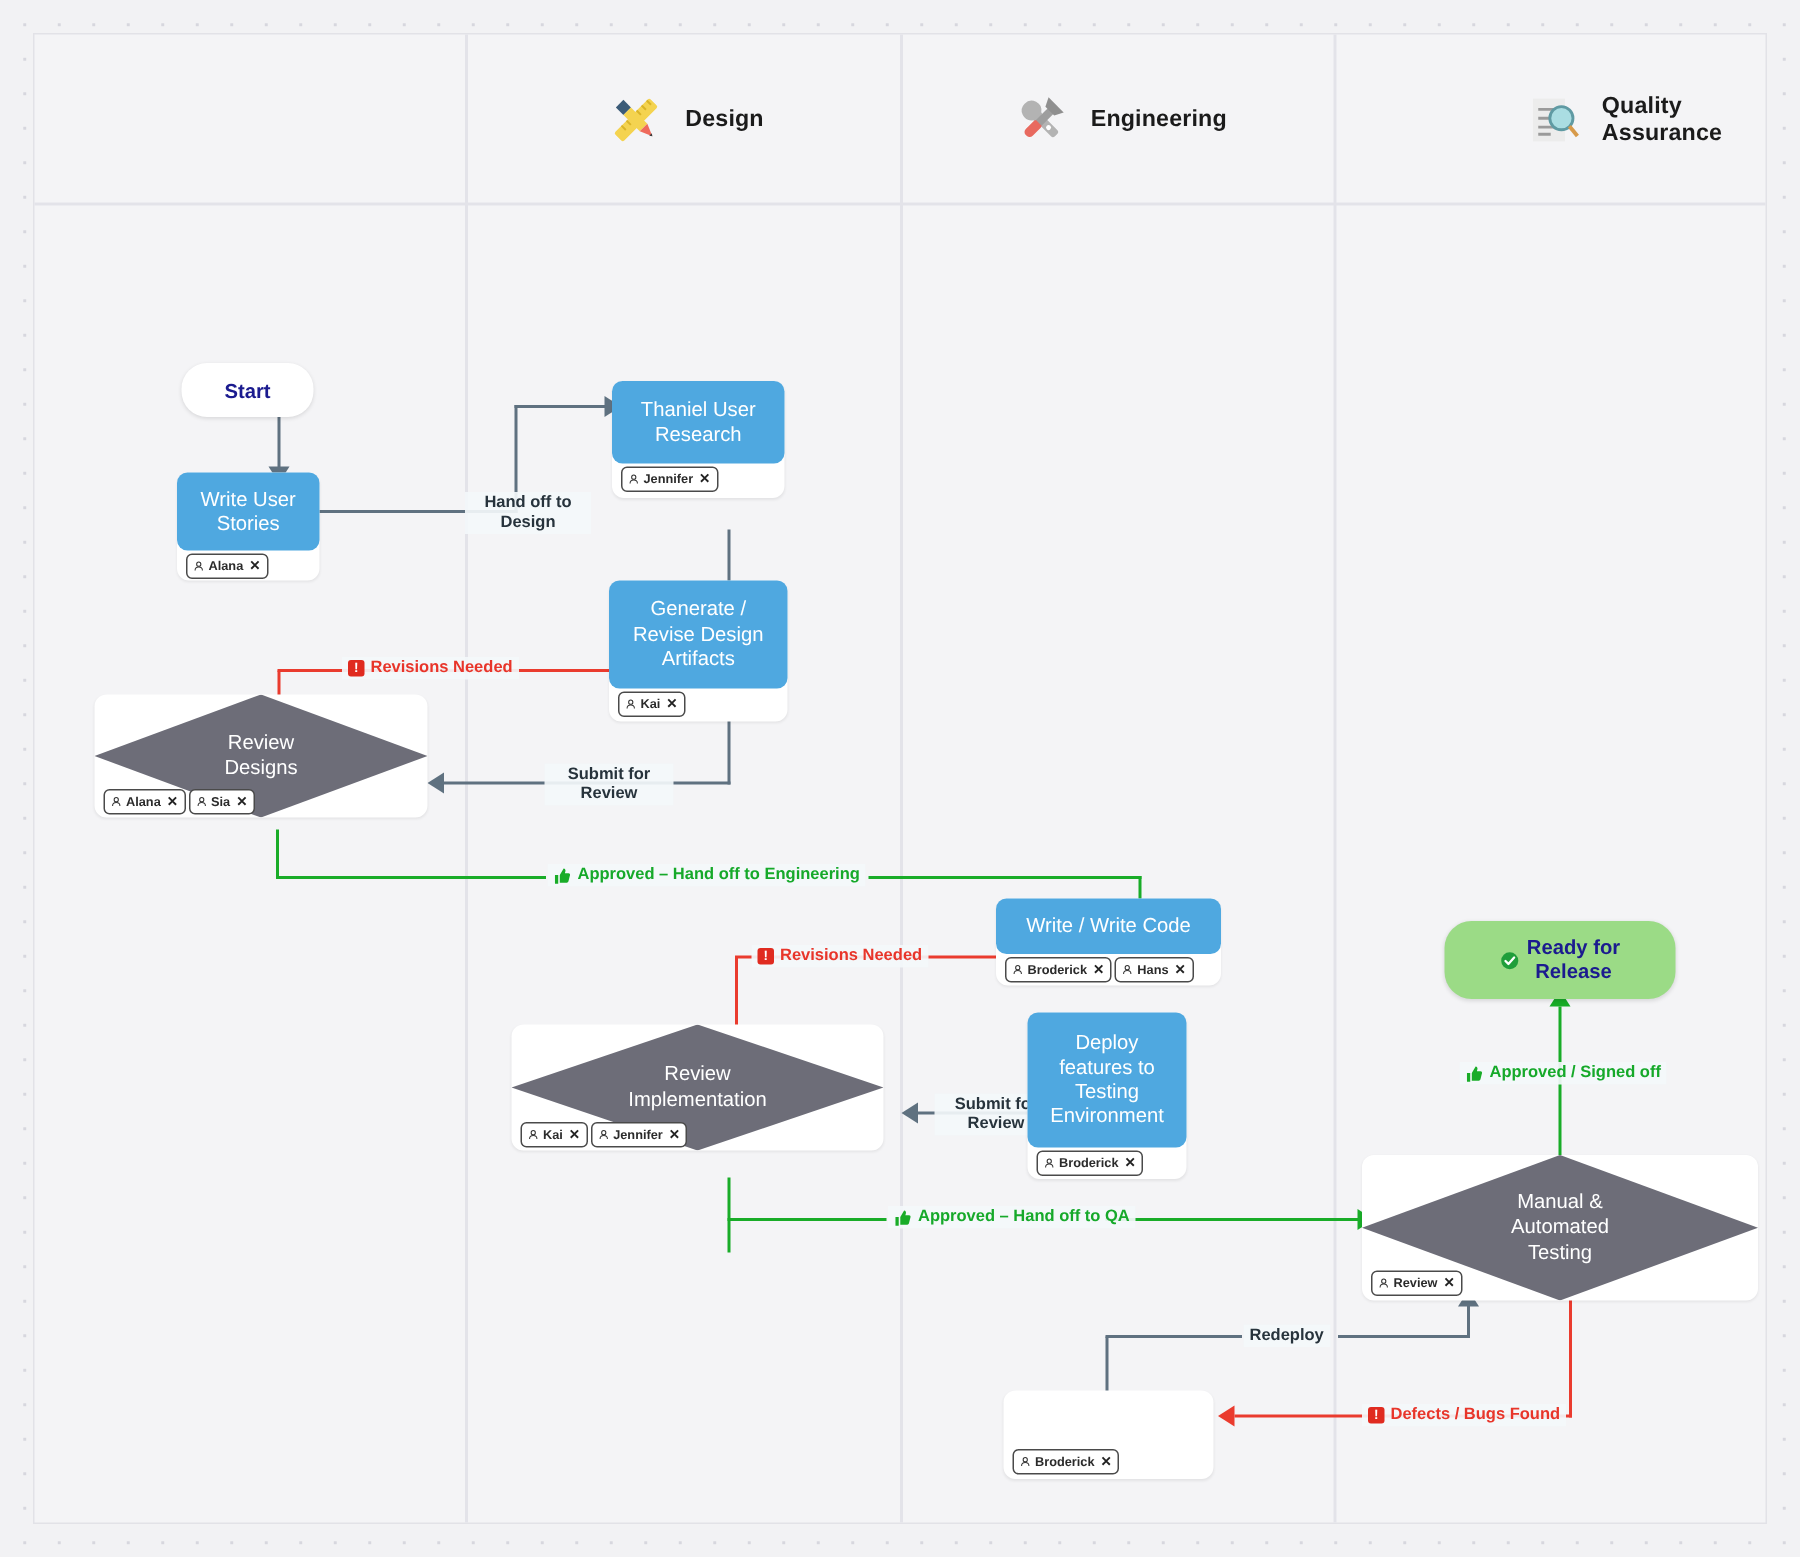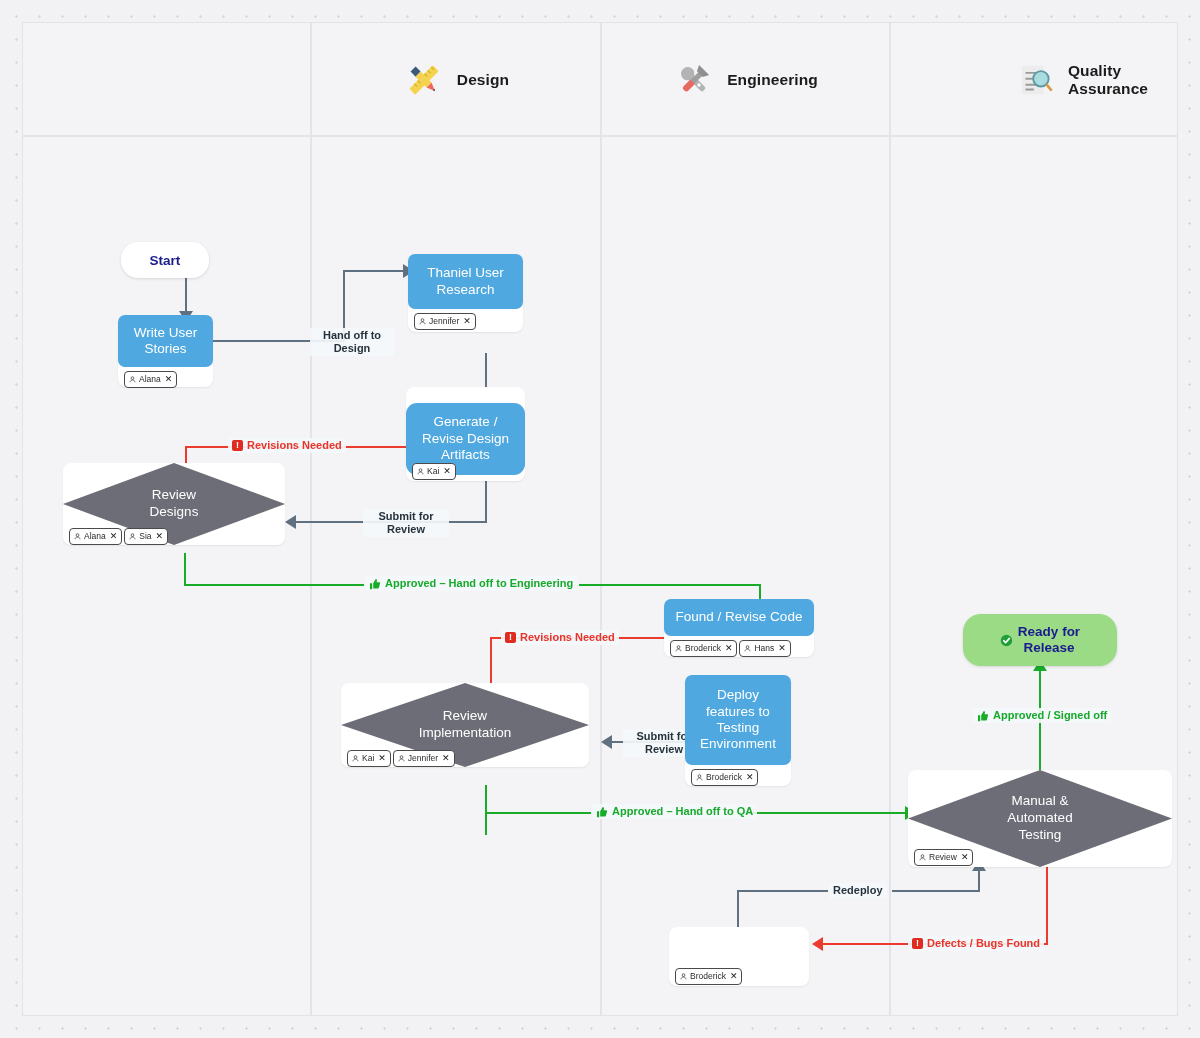--- a/index.html
+++ b/index.html
@@ -94,23 +94,24 @@
   .diamond .dshape{
     position:absolute;inset:0;
     background:#6d6d78;
     clip-path:polygon(50% 0,100% 50%,50% 100%,0 50%);
   }
   .diamond .dtxt{position:relative;z-index:2;}
 
   
   .tags{
     position:absolute;
-    display:flex;align-items:flex-end;gap:2px;
+    display:flex;align-items:flex-start;gap:2px;
     padding-left:6px;
     height:19px;
+    font-weight:bold;
   }
   .tag{
     display:inline-flex;align-items:center;gap:3px;
     border:1px solid #4a4a4a;
     border-radius:4px;
     background:#fff;
     height:15px;
     padding:0 4px;
     font-size:8.5px;
     color:#2b2b2b;
@@ -371,21 +372,21 @@
         <svg class="pico" viewBox="0 0 10 10">
             <circle cx="5" cy="3" r="2" fill="none" stroke="#333" stroke-width="1"></circle>
             <path d="M1.5 9c0-2 1.6-3.2 3.5-3.2S8.5 7 8.5 9" fill="none" stroke="#333" stroke-width="1"></path>
           </svg>
         <span>Jennifer</span>
         <span class="xg">✕</span>
       </span>
     </div>
 
     <div class="node-shell" style="left:383px;top:364px;width:119px;height:94px;"></div>
-    <div class="proc" style="left:383px;top:380px;width:119px;height:72px;border-radius:11px;">
+    <div class="proc" style="left:383px;top:364px;width:119px;height:72px;">
       <span style="white-space:pre-line">Generate /
 Revise Design
 Artifacts</span>
     </div>
     <div class="tags" style="left:383px;top:438px;">
       <span class="tag">
         <svg class="pico" viewBox="0 0 10 10">
             <circle cx="5" cy="3" r="2" fill="none" stroke="#333" stroke-width="1"></circle>
             <path d="M1.5 9c0-2 1.6-3.2 3.5-3.2S8.5 7 8.5 9" fill="none" stroke="#333" stroke-width="1"></path>
           </svg>
@@ -414,21 +415,21 @@
             <circle cx="5" cy="3" r="2" fill="none" stroke="#333" stroke-width="1"></circle>
             <path d="M1.5 9c0-2 1.6-3.2 3.5-3.2S8.5 7 8.5 9" fill="none" stroke="#333" stroke-width="1"></path>
           </svg>
         <span>Jennifer</span>
         <span class="xg">✕</span>
       </span>
     </div>
 
     <div class="node-shell" style="left:641px;top:576px;width:150px;height:58px;"></div>
     <div class="proc" style="left:641px;top:576px;width:150px;height:37px;">
-      <span>Found / Revise Code</span>
+      <span>Write / Write Code</span>
     </div>
     <div class="tags" style="left:641px;top:615px;">
       <span class="tag">
         <svg class="pico" viewBox="0 0 10 10">
             <circle cx="5" cy="3" r="2" fill="none" stroke="#333" stroke-width="1"></circle>
             <path d="M1.5 9c0-2 1.6-3.2 3.5-3.2S8.5 7 8.5 9" fill="none" stroke="#333" stroke-width="1"></path>
           </svg>
         <span>Broderick</span>
         <span class="xg">✕</span>
       </span>

